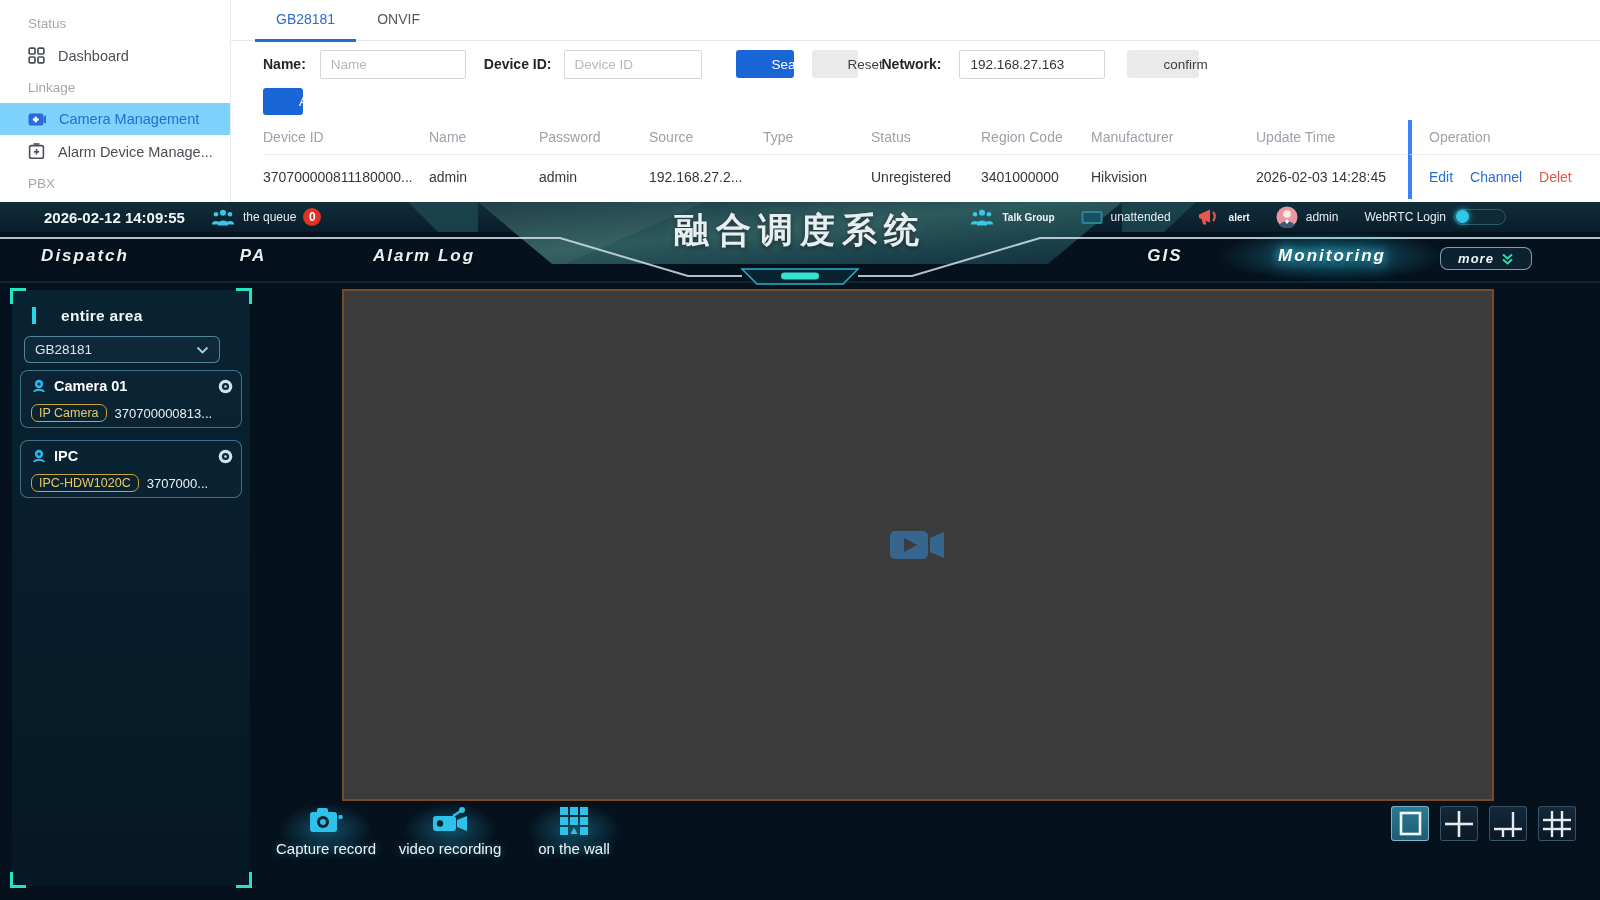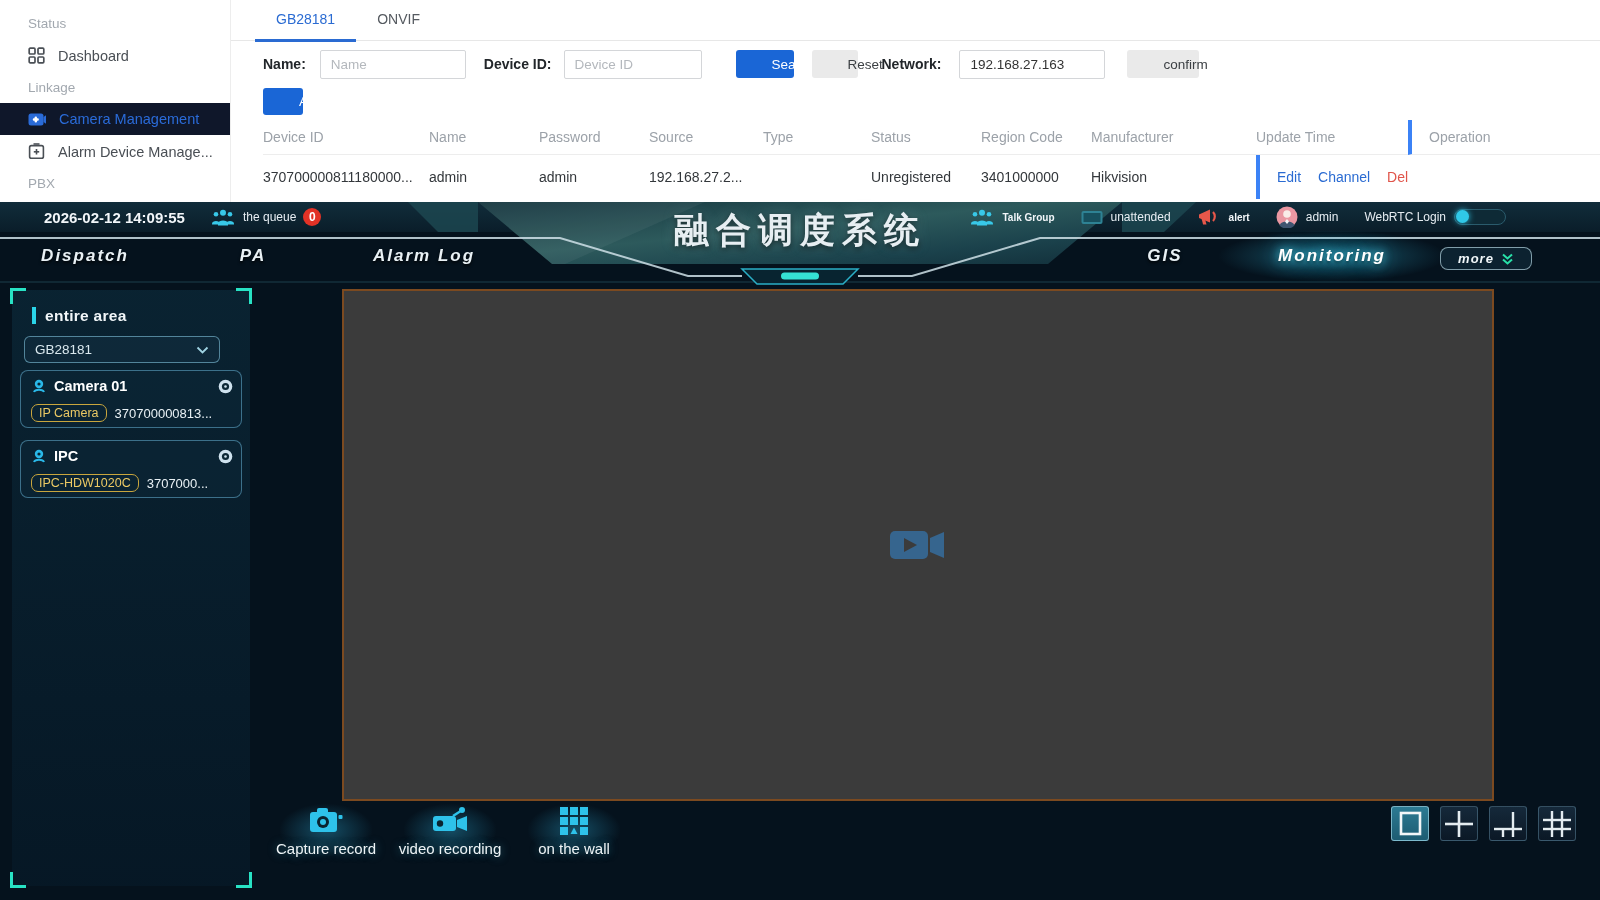--- a/index.html
+++ b/index.html
@@ -4,21 +4,21 @@
 <style>
   * { box-sizing: border-box; margin: 0; padding: 0; }
   html,body { width:1600px; height:900px; overflow:hidden; background:#05121d;
     font-family:"Liberation Sans","DejaVu Sans",sans-serif; }
 
   
   .admin { position:absolute; left:0; top:0; width:1600px; height:202px; background:#fff; }
   .sidebar { position:absolute; left:0; top:0; width:231px; height:202px; background:#fff; border-right:1px solid #ededed; padding-top:8px; }
   .side-label { color:#a2a8af; font-size:13.5px; padding:8px 0 8px 28px; }
   .side-item { display:flex; align-items:center; gap:13px; padding:8px 0 8px 28px; font-size:14.5px; color:#4a4f55; cursor:pointer; }
-  .side-item.active { background:#0f172a; color:#2a6bd8; }
+  .side-item.active { background:#7dd3fc; color:#2a6bd8; }
   .side-item svg { flex:0 0 auto; }
 
   .main { position:absolute; left:231px; top:0; right:0; height:202px; }
   .tabbar { position:relative; height:41px; border-bottom:1px solid #e7e7e7; display:flex; align-items:center; padding-left:24px; }
   .tab { position:relative; height:41px; line-height:39px; padding:0 21px; font-size:14px; color:#555a60; cursor:pointer; }
   .tab.active { color:#2a6bd2; }
   .tab.active::after { content:''; position:absolute; left:0; right:0; bottom:-1px; height:3px; background:#2a6bd2; }
 
   .filter-row { display:flex; align-items:center; height:30px; margin-top:8px; padding-left:32px; }
   .flabel { font-size:14px; color:#22262a; font-weight:700; white-space:nowrap; }
@@ -77,21 +77,21 @@
   .more-btn span { font-size:13px; font-weight:700; font-style:italic; letter-spacing:1px; color:#f0f6f8; }
 
   
   .panel { position:absolute; left:12px; top:88px; width:238px; height:596px; z-index:3;
     background:linear-gradient(180deg, rgba(10,36,51,.92), rgba(6,24,38,.92)); }
   .corner { position:absolute; width:16px; height:16px; z-index:4; }
   .c-tl { left:-2px; top:-2px; border-left:3px solid #28e2c4; border-top:3px solid #28e2c4; }
   .c-tr { right:-2px; top:-2px; border-right:3px solid #28e2c4; border-top:3px solid #28e2c4; }
   .c-bl { left:-2px; bottom:-2px; border-left:3px solid #28e2c4; border-bottom:3px solid #28e2c4; }
   .c-br { right:-2px; bottom:-2px; border-right:3px solid #28e2c4; border-bottom:3px solid #28e2c4; }
-  .panel-title { position:absolute; left:20px; top:17px; display:flex; align-items:flex-start; gap:9px; }
+  .panel-title { position:absolute; left:20px; top:17px; display:flex; align-items:flex-start; gap:25px; }
   .title-bar { width:4px; height:17px; background:#2ad4e8; }
   .panel-title b { color:#f2f7f9; font-size:15.5px; letter-spacing:.3px; }
   .proto-select { position:absolute; left:12px; top:46px; width:196px; height:27px;
     border:1px solid rgba(140,210,235,.55); border-radius:6px; background:rgba(18,48,66,.55);
     display:flex; align-items:center; padding:0 10px; cursor:pointer; }
   .proto-select span { color:#d9e8ee; font-size:13.5px; flex:1; }
   .dev-card { position:absolute; left:8px; width:222px; height:58px;
     border:1px solid rgba(110,190,225,.5); border-radius:8px; background:rgba(14,40,58,.45); cursor:pointer; }
   .card1 { top:80px; } .card2 { top:150px; }
   .dev-row1 { position:absolute; left:10px; top:7px; right:8px; display:flex; align-items:center; }
@@ -195,20 +195,21 @@
       <div class="th op">Operation</div>
 
       <div class="td">370700000811180000...</div>
       <div class="td">admin</div>
       <div class="td">admin</div>
       <div class="td">192.168.27.2...</div>
       <div class="td"></div>
       <div class="td">Unregistered</div>
       <div class="td">3401000000</div>
       <div class="td">Hikvision</div>
+      <div class="td">2026-02-03 14:28:45</div>
       <div class="td op">
         <a class="oplink op-blue">Edit</a>
         <a class="oplink op-blue">Channel</a>
         <a class="oplink op-red">Delet</a>
       </div>
     </div>
   </div>
 </div>
 
 <div class="dark">

